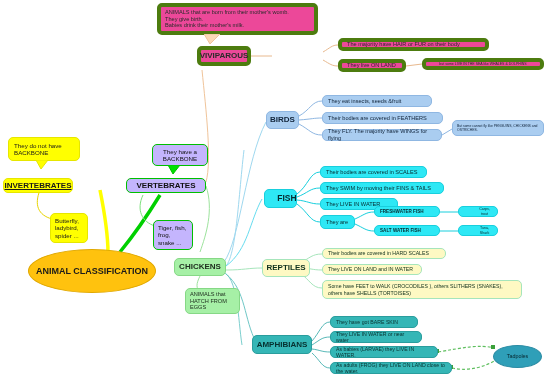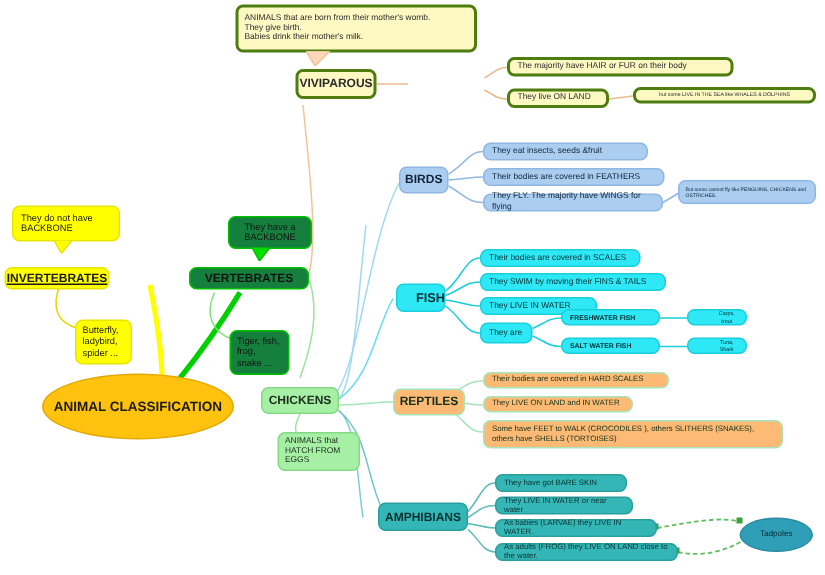--- a/index.html
+++ b/index.html
@@ -16,46 +16,46 @@
   .ellipse{position:absolute;border-radius:50%;display:flex;align-items:center;
            justify-content:center;text-align:center;line-height:1.2;}
   .central{background:#ffc20e;border:1px solid #e0a800;color:#1a1a1a;
            font-size:9px;font-weight:700;}
 
   
   .yel{background:#ffff00;border:1px solid #e6e600;color:#1a1a1a;}
   .yel-main{font-size:8px;font-weight:700;text-decoration:underline;}
   .yel-note{font-size:6.2px;}
   
-  .grn{background:#15803d;border:1px solid #00bf00;color:#111;}
+  .grn{background:#c4b5fd;border:1px solid #00bf00;color:#111;}
   .grn-main{font-size:8px;font-weight:700;}
   .grn-note{font-size:6.2px;}
   
-  .peach{background:#fef9c3;border:2px solid #4d7c0f;color:#2b2b2b;}
+  .peach{background:#ec4899;border:4px solid #4d7c0f;color:#2b2b2b;}
   .peach-main{font-size:8px;font-weight:700;}
   .peach-txt{font-size:5.6px;}
   .peach-tip{font-size:5.6px;}
   .peach-tiny{font-size:3.5px;}
   
   .lgrn{background:#a6f0a6;border:1px solid #86d886;color:#203020;}
   .lgrn-main{font-size:8px;font-weight:700;}
   .lgrn-note{font-size:5.6px;}
   
   .blu{background:#aacdf0;border:1px solid #8fb7e2;color:#11243a;}
   .blu-main{font-size:8px;font-weight:700;}
   .blu-txt{font-size:5.6px;}
   .blu-tiny{font-size:3.4px;}
   
   .cyn{background:#2ee8f5;border:1px solid #18cfdd;color:#062b30;padding-left:17px;}
   .cyn-main{font-size:8.5px;font-weight:700;}
   .cyn-txt{font-size:5.6px;}
   .cyn-sub{font-size:4.6px;font-weight:600;}
   .cyn-tiny{font-size:3.6px;}
   
-  .mint{background:#fdba74;border:1px solid #a6e5bb;color:#10301c;}
+  .mint{background:#fef9c3;border:1px solid #a6e5bb;color:#10301c;}
   .mint-main{font-size:8px;font-weight:700;}
   .mint-txt{font-size:5.2px;}
   
   .teal{background:#35b6b6;border:1px solid #2a9d9d;color:#062626;}
   .teal-main{font-size:8px;font-weight:700;color:#06302f;}
   .teal-txt{font-size:5.2px;color:#08312f;}
   .teal-ell{background:#2f9fb8;border:1px solid #2b8ba3;color:#06262e;font-size:5.4px;}
 </style>
 </head>
 <body>

